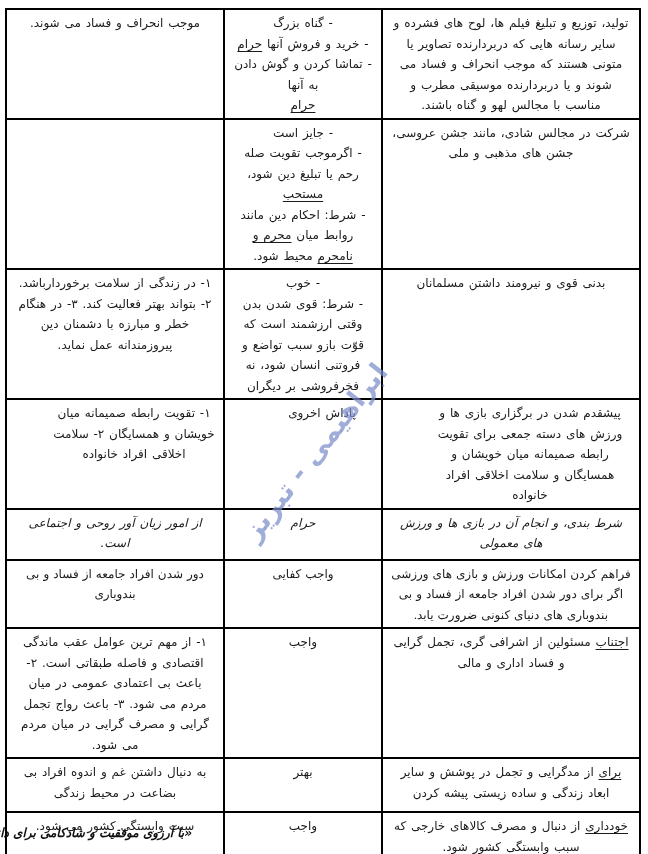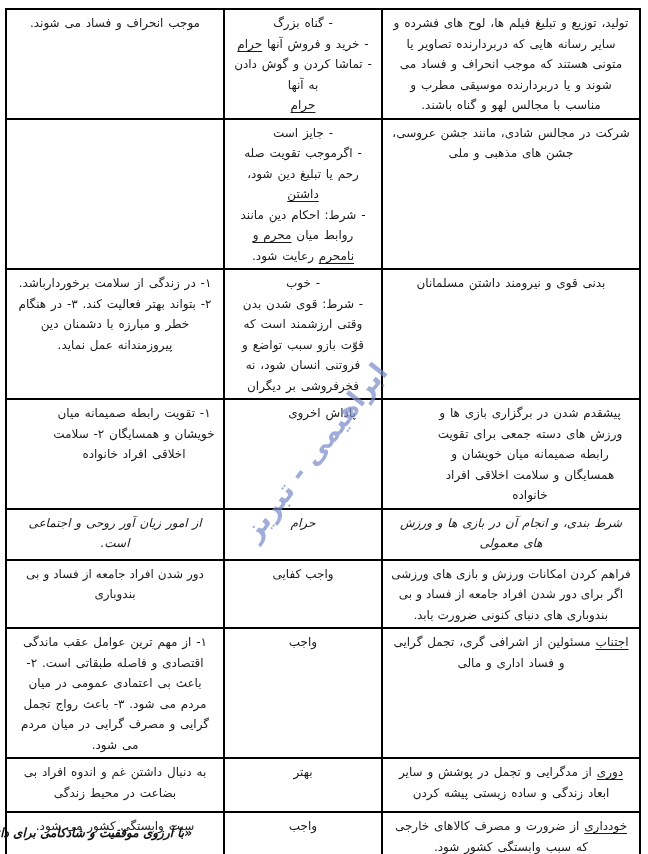--- a/index.html
+++ b/index.html
@@ -94,22 +94,22 @@
         <td>تولید، توزیع و تبلیغ فیلم ها، لوح های فشرده و سایر رسانه هایی که دربردارنده تصاویر یا متونی هستند که موجب انحراف و فساد می شوند و یا دربردارنده موسیقی مطرب و مناسب با مجالس لهو و گناه باشند.</td>
         <td><span>- گناه بزرگ
 - خرید و فروش آنها </span><span class="u">حرام</span><span>
 - تماشا کردن و گوش دادن به آنها
 </span><span class="u">حرام</span></td>
         <td>موجب انحراف و فساد می شوند.</td>
       </tr>
       <tr class="r2">
         <td>شرکت در مجالس شادی، مانند جشن عروسی، جشن های مذهبی و ملی</td>
         <td><span>- جایز است
-- اگرموجب تقویت صله رحم یا تبلیغ دین شود، </span><span class="u">داشتن</span><span>
-- شرط: احکام دین مانند روابط میان </span><span class="u">محرم و نامحرم</span><span> رعایت شود.</span></td>
+- اگرموجب تقویت صله رحم یا تبلیغ دین شود، </span><span class="u">مستحب</span><span>
+- شرط: احکام دین مانند روابط میان </span><span class="u">محرم و نامحرم</span><span> محیط شود.</span></td>
         <td></td>
       </tr>
       <tr class="r3">
         <td>بدنی قوی و نیرومند داشتن مسلمانان</td>
         <td>- خوب
 - شرط: قوی شدن بدن وقتی ارزشمند است که قوّت بازو سبب تواضع و فروتنی انسان شود، نه فخرفروشی بر دیگران</td>
         <td>۱- در زندگی از سلامت برخوردارباشد. ۲- بتواند بهتر فعالیت کند. ۳- در هنگام خطر و مبارزه با دشمنان دین پیروزمندانه عمل نماید.</td>
       </tr>
       <tr class="r4">
         <td>پیشقدم شدن در برگزاری بازی ها و ورزش های دسته جمعی برای تقویت رابطه صمیمانه میان خویشان و همسایگان و سلامت اخلاقی افراد خانواده</td>
@@ -125,26 +125,26 @@
         <td>فراهم کردن امکانات ورزش و بازی های ورزشی اگر برای دور شدن افراد جامعه از فساد و بی بندوباری های دنیای کنونی ضرورت یابد.</td>
         <td>واجب کفایی</td>
         <td>دور شدن افراد جامعه از فساد و بی بندوباری</td>
       </tr>
       <tr class="r7">
         <td><span class="u">اجتناب</span><span> مسئولین از اشرافی گری، تجمل گرایی و فساد اداری و مالی</span></td>
         <td>واجب</td>
         <td>۱- از مهم ترین عوامل عقب ماندگی اقتصادی و فاصله طبقاتی است. ۲- باعث بی اعتمادی عمومی در میان مردم می شود. ۳- باعث رواج تجمل گرایی و مصرف گرایی در میان مردم می شود.</td>
       </tr>
       <tr class="r8">
-        <td><span class="u">دوری</span><span> از مدگرایی و تجمل در پوشش و سایر ابعاد زندگی و ساده زیستی پیشه کردن</span></td>
+        <td><span class="u">برای</span><span> از مدگرایی و تجمل در پوشش و سایر ابعاد زندگی و ساده زیستی پیشه کردن</span></td>
         <td>بهتر</td>
         <td>به دنبال داشتن غم و اندوه افراد بی بضاعت در محیط زندگی</td>
       </tr>
       <tr class="r9">
-        <td><span class="u">خودداری</span><span> از ضرورت و مصرف کالاهای خارجی که سبب وابستگی کشور شود.</span></td>
+        <td><span class="u">خودداری</span><span> از دنبال و مصرف کالاهای خارجی که سبب وابستگی کشور شود.</span></td>
         <td>واجب</td>
         <td>سبب وابستگی کشور می شود.</td>
       </tr>
 
     </tbody>
   </table>
 
   <div class="watermark">ابراهیمی - تبریز</div>
 
   <div class="footer-blessing">«با آرزوی موفقیت و شادکامی برای دانش آموزان عزیز»</div>

